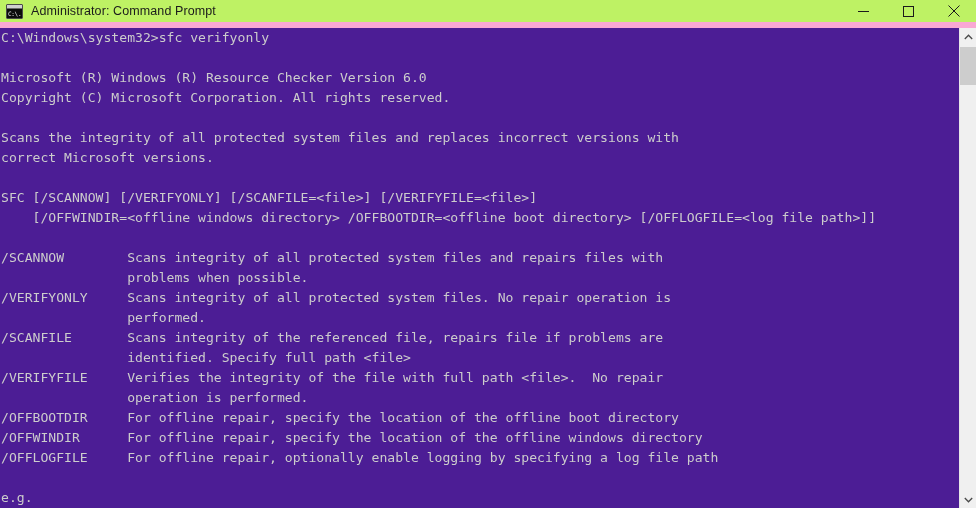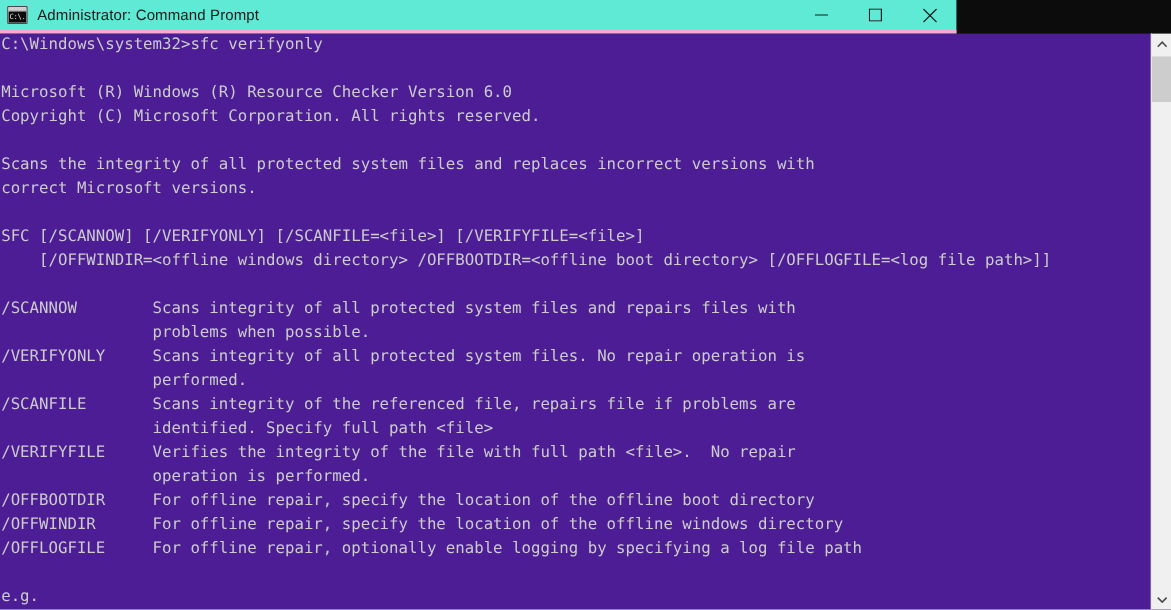--- a/index.html
+++ b/index.html
@@ -13,24 +13,24 @@
     position: relative;
     overflow: hidden;
     background: #0c0c0c;
     font-family: "Liberation Sans", sans-serif;
   }
 
   
   .titlebar {
     position: absolute;
     top: 0; left: 0;
-    width: 797px;
+    width: 976px;
     height: 28px;
-    background: #5eead4;
-    border-bottom: 3px solid #f9a8d4;
+    background: #bef264;
+    border-bottom: 6px solid #f9a8d4;
     display: flex;
     align-items: center;
     box-sizing: border-box;
   }
   .tb-icon {
     width: 17px;
     height: 15px;
     margin-left: 6px;
     margin-right: 8px;
     flex: 0 0 auto;

